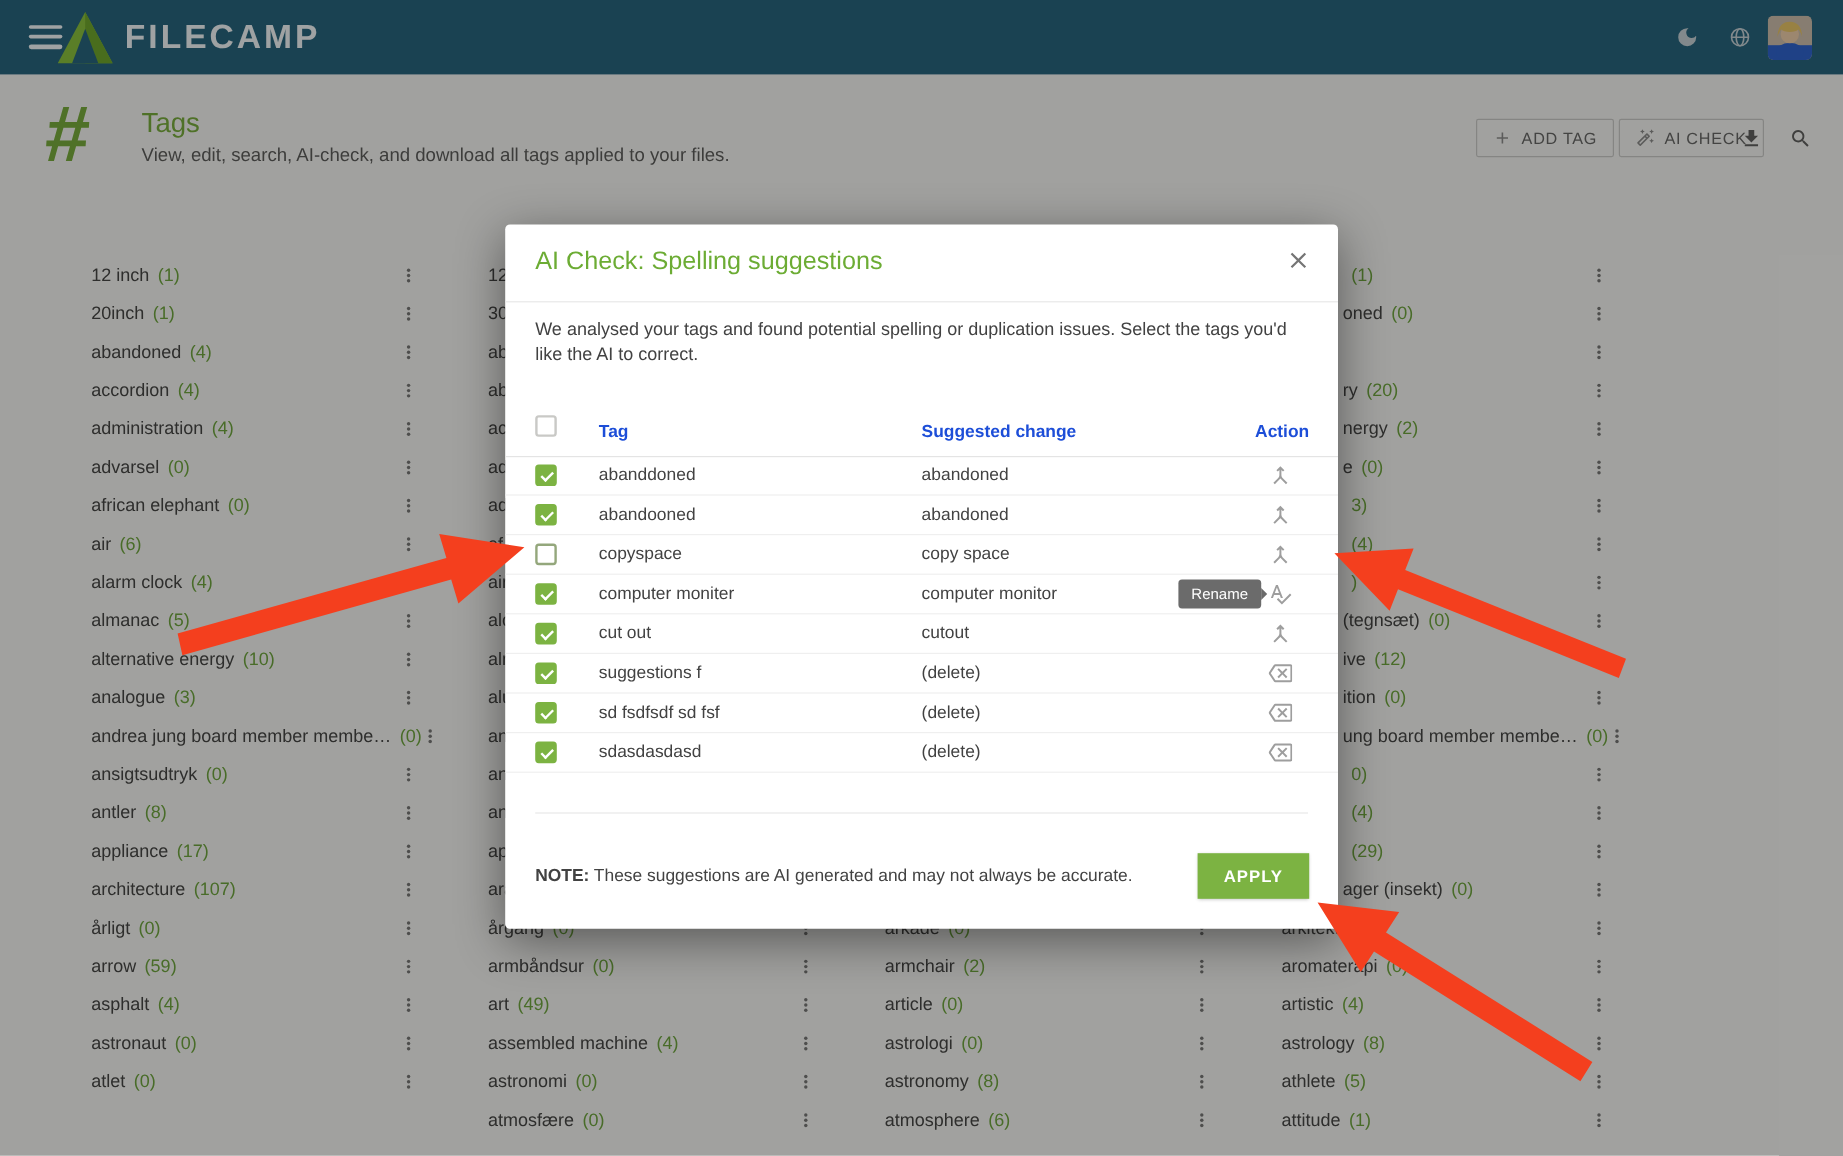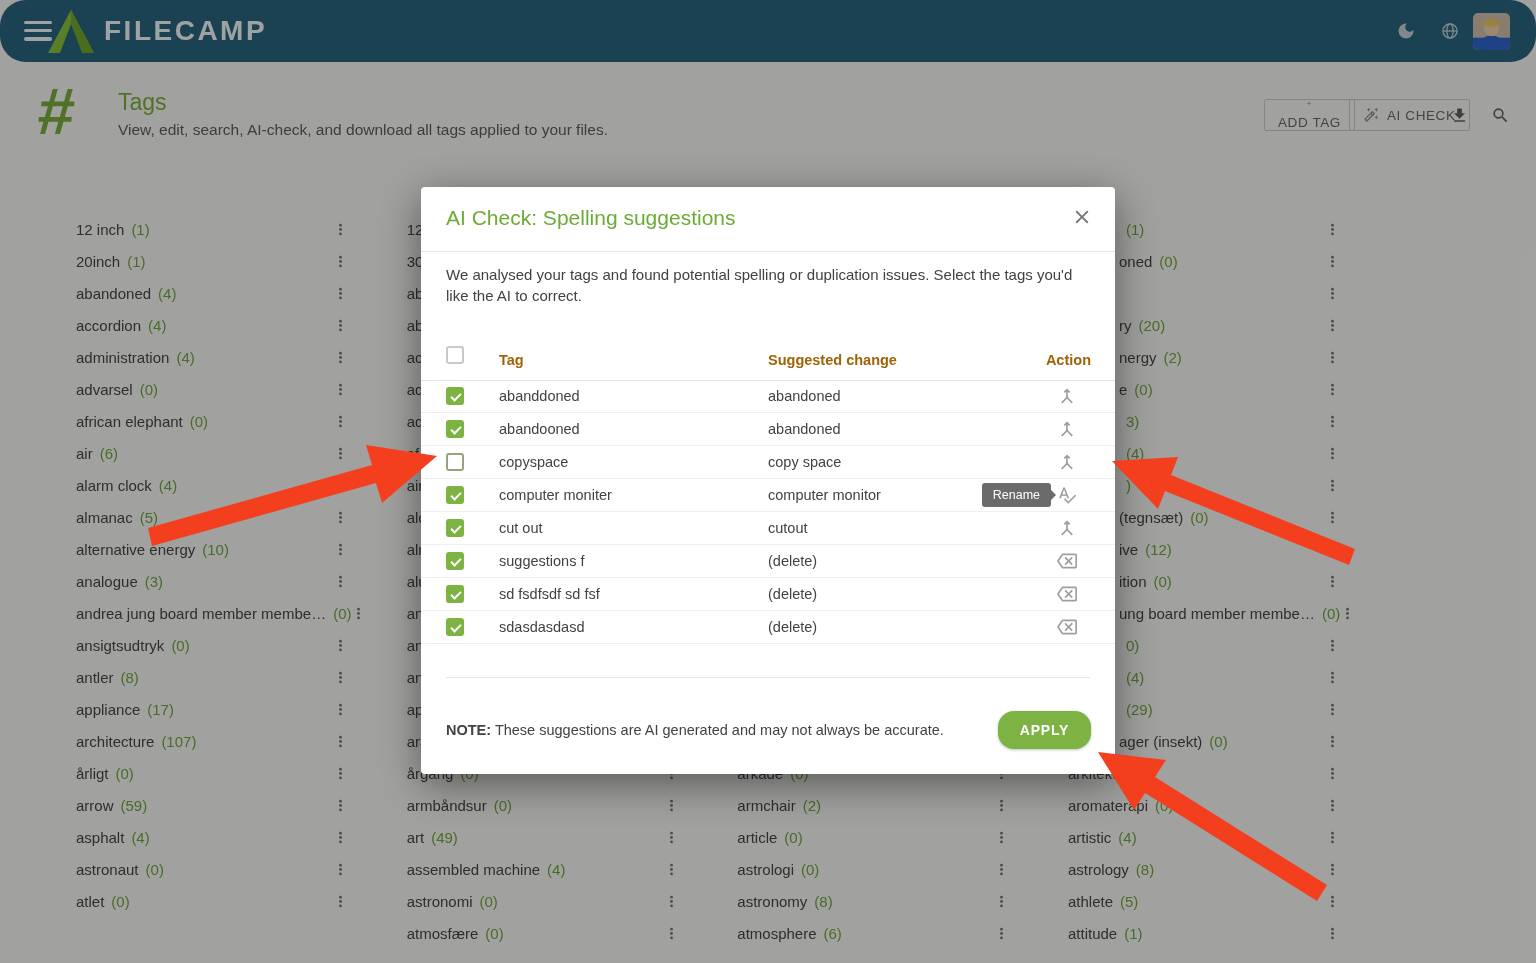--- a/index.html
+++ b/index.html
@@ -3,38 +3,38 @@
 <meta charset="utf-8">
 <style>
   html,body{margin:0;padding:0;}
   body{
     width:1536px;height:963px;position:relative;overflow:hidden;
     background:#f1f1ee;
     font-family:"Liberation Sans","DejaVu Sans",sans-serif;
     -webkit-font-smoothing:antialiased;
   }
   
-  .navbar{position:absolute;left:0;top:0;width:1536px;height:62px;background:#27637b;z-index:10;border-radius:26px;}
+  .navbar{position:absolute;left:0;top:0;width:1536px;height:62px;background:#27637b;z-index:10;}
   .hamburger{position:absolute;left:24px;top:21px;width:28px;height:20px;cursor:pointer;}
   .hamburger span{display:block;height:3.2px;background:#eef2f3;border-radius:2px;margin-bottom:5px;}
   .logo-mark{position:absolute;left:48px;top:9px;width:46px;height:44px;}
   .brand{position:absolute;left:104px;top:15px;font-size:28px;font-weight:700;color:#eef2f3;letter-spacing:2.5px;}
   .nav-icon{position:absolute;top:21px;width:20px;height:20px;color:#c2cdd1;cursor:pointer;}
   .nav-icon svg{width:100%;height:100%;}
   .moon{left:1396px;}
   .globe{left:1440px;}
   .avatar{position:absolute;left:1473px;top:13px;width:37px;height:37px;border-radius:5px;overflow:hidden;cursor:pointer;}
   
   .hash-icon{position:absolute;left:38px;top:78px;font-size:66px;line-height:66px;font-weight:700;color:#76a93c;transform:skewX(-4deg);}
   .page-title{position:absolute;left:118px;top:89px;font-size:23px;color:#76a93c;}
   .page-sub{position:absolute;left:118px;top:121px;font-size:15.5px;color:#5b5b59;}
   .hbtn{position:absolute;top:99px;height:32px;box-sizing:border-box;border:1px solid #c6c6c3;border-radius:2px;
     display:flex;align-items:center;gap:8px;padding:0 13px;font-size:13.5px;letter-spacing:.6px;color:#666664;background:transparent;cursor:pointer;}
   .hbtn svg{width:16px;height:16px;color:#8a8a88;}
-  .btn-add{left:1264px;flex-direction:column;}
+  .btn-add{left:1230px;}
   .btn-ai{left:1313px;margin-left:36px;}
   .tool-icon{position:absolute;top:106px;width:19px;height:19px;color:#5f5f5d;cursor:pointer;}
   .tool-icon svg{width:100%;height:100%;}
   .dl{left:1450px;}
   .srch{left:1491px;}
   
   .tags{position:absolute;left:60px;top:213px;width:1292px;display:flex;justify-content:space-between;}
   .tag-col{width:300px;}
   .tag-row{height:32px;display:flex;align-items:center;padding:0 12px 0 16px;box-sizing:border-box;}
   .tag-row.frag{padding-left:67px;}
@@ -46,21 +46,21 @@
   
   .modal{position:absolute;left:421px;top:187px;width:694px;height:587px;background:#ffffff;border-radius:4px;
     box-shadow:0 10px 40px rgba(0,0,0,.45);z-index:60;}
   .m-title{position:absolute;left:25px;top:19px;font-size:21px;color:#6cac34;}
   .m-close{position:absolute;right:22px;top:19px;width:22px;height:22px;color:#757575;cursor:pointer;}
   .m-close svg{width:100%;height:100%;}
   .m-hdiv{position:absolute;left:0;right:0;top:64px;border-bottom:1px solid #e8e8e8;}
   .m-desc{position:absolute;left:25px;top:77px;width:648px;font-size:15px;line-height:21px;color:#424242;}
   .m-thead{position:absolute;left:0;right:0;top:158px;height:34px;}
   .m-thead .cb{top:1px;}
-  .th{position:absolute;font-size:14.5px;font-weight:700;color:#a16207;top:7px;text-align:right;}
+  .th{position:absolute;font-size:14.5px;font-weight:700;color:#1d4ed8;top:7px;text-align:right;}
   .th-tag{left:78px;}
   .th-sug{left:347px;}
   .th-act{right:24px;}
   .m-thead-line{position:absolute;left:0;right:0;top:193px;border-bottom:1px solid #e4e4e4;}
   .m-rows{position:absolute;left:0;right:0;top:193px;}
   .m-row{position:relative;height:32px;border-bottom:1px solid #efefef;}
   .m-tag,.m-sug{position:absolute;top:8px;font-size:14.5px;color:#424242;white-space:nowrap;}
   .m-tag{left:78px;}
   .m-sug{left:347px;}
   .cb{position:absolute;left:25px;top:7px;width:18px;height:18px;border-radius:3px;box-sizing:border-box;
@@ -72,21 +72,21 @@
   .m-action-cell{position:absolute;right:38px;top:6px;width:20px;height:20px;}
   .m-action{width:20px;height:20px;color:#9e9e9e;cursor:pointer;}
   .tooltip{position:absolute;right:64px;top:4px;height:24px;line-height:24px;padding:0 11px;background:#6b6b6b;
     color:#fff;font-size:12.5px;border-radius:3px;white-space:nowrap;}
   .tooltip::after{content:'';position:absolute;left:100%;top:50%;margin-top:-5px;
     border:5px solid transparent;border-left-color:#6b6b6b;}
   .m-fdiv{position:absolute;left:25px;right:25px;bottom:96px;border-bottom:1px solid #e8e8e8;}
   .m-note{position:absolute;left:25px;bottom:36px;font-size:14.5px;color:#424242;}
   .m-note b{font-weight:700;}
   .apply-btn{position:absolute;right:24px;bottom:25px;width:93px;height:38px;background:#7cb342;border:none;
-    border-radius:16px;color:#fff;font-size:14px;font-weight:700;letter-spacing:.8px;cursor:pointer;
+    border-radius:0;color:#fff;font-size:14px;font-weight:700;letter-spacing:.8px;cursor:pointer;
     box-shadow:0 1px 3px rgba(0,0,0,.25);font-family:inherit;margin-top:24px;}
   
   .arrows{position:absolute;inset:0;z-index:90;pointer-events:none;}
   .arrows polygon{fill:#f43f1e;}
   .hidden-defs{position:absolute;width:0;height:0;overflow:hidden;}
 </style>
 </head>
 <body>
 
 <svg class="hidden-defs" aria-hidden="true">

